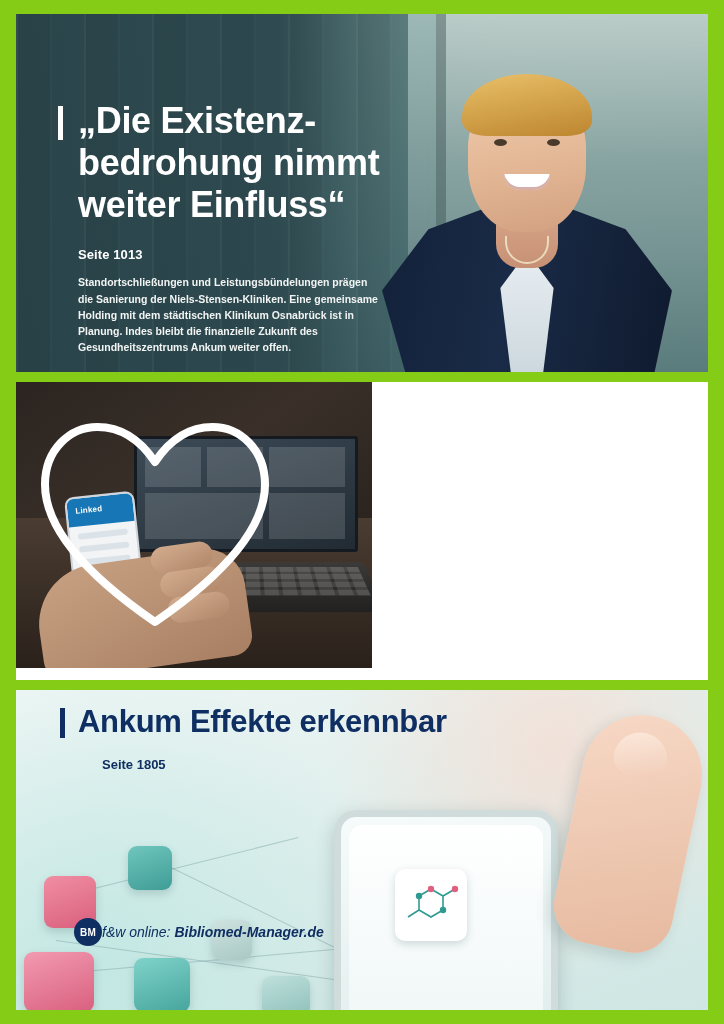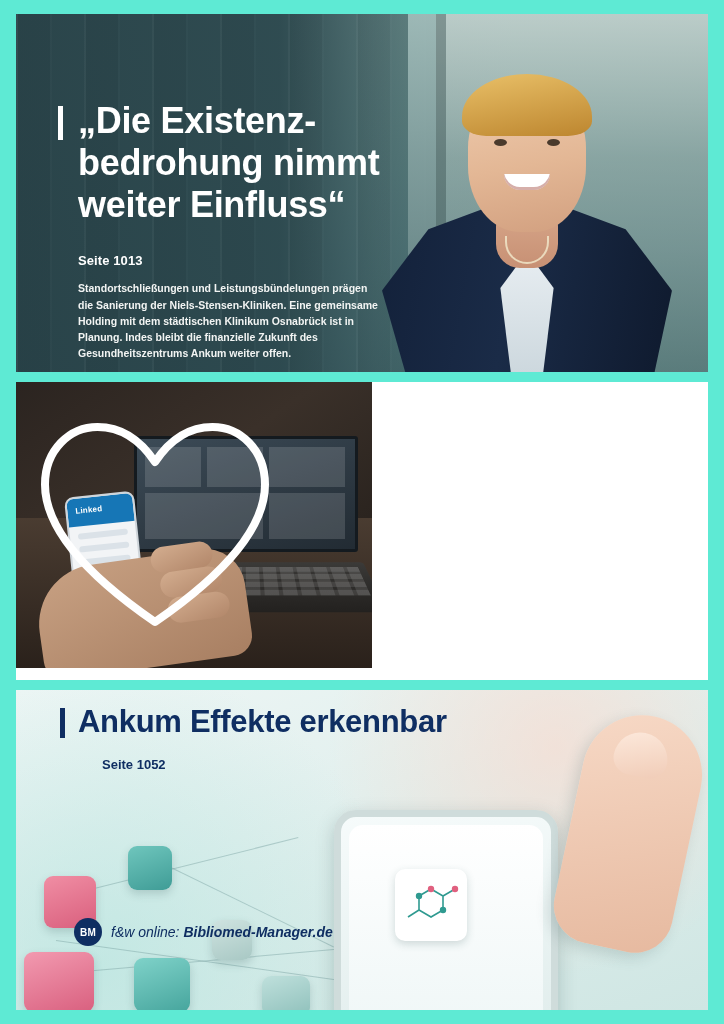--- a/index.html
+++ b/index.html
@@ -12,21 +12,21 @@
     height: 1024px;
     font-family: "Liberation Sans", sans-serif;
     overflow: hidden;
     position: relative;
   }
 
   .page {
     position: relative;
     width: 724px;
     height: 1024px;
-    background: #5eead4;
+    background: #84cc16;
   }
 
   
   .panel-1 {
     position: absolute;
     left: 16px;
     top: 14px;
     width: 692px;
     height: 358px;
     overflow: hidden;
@@ -186,21 +186,21 @@
     left: -20px;
     top: 6px;
     width: 5px;
     height: 34px;
     background: #ffffff;
   }
   .pageref-1 {
     color: #ffffff;
     font-size: 13px;
     font-weight: bold;
-    margin-top: 28px;
+    margin-top: 22px;
     letter-spacing: .1px;
   }
   .body-1 {
     color: #f2f4f3;
     font-size: 10.5px;
     line-height: 1.55;
     margin-top: 12px;
     width: 300px;
     font-weight: bold;
   }
@@ -449,21 +449,20 @@
     width: 440px;
   }
 
   
   .brand {
     position: absolute;
     left: 74px;
     top: 918px;
     display: flex;
     align-items: center;
-    gap: 9px;
     z-index: 10;
   }
   .brand-badge {
     width: 28px; height: 28px;
     border-radius: 50%;
     background: #0f2e62;
     color: #ffffff;
     font-size: 10px;
     font-weight: bold;
     display: flex;
@@ -588,21 +587,21 @@
       </div>
     </div>
 
     <div class="finger3">
       <div class="nail3"></div>
     </div>
 
     <div class="p3-content">
       <div class="accent-bar-3"></div>
       <h1 class="headline-3">Ankum Effekte erkennbar</h1>
-      <div class="pageref-3">Seite 1052</div>
+      <div class="pageref-3">Seite 1805</div>
     </div>
   </div>
 
   <div class="brand">
     <div class="brand-badge">BM</div>
     <div class="brand-text">
       <span class="brand-prefix">f&amp;w online: </span><b>Bibliomed-Manager.de</b>
     </div>
   </div>
 

